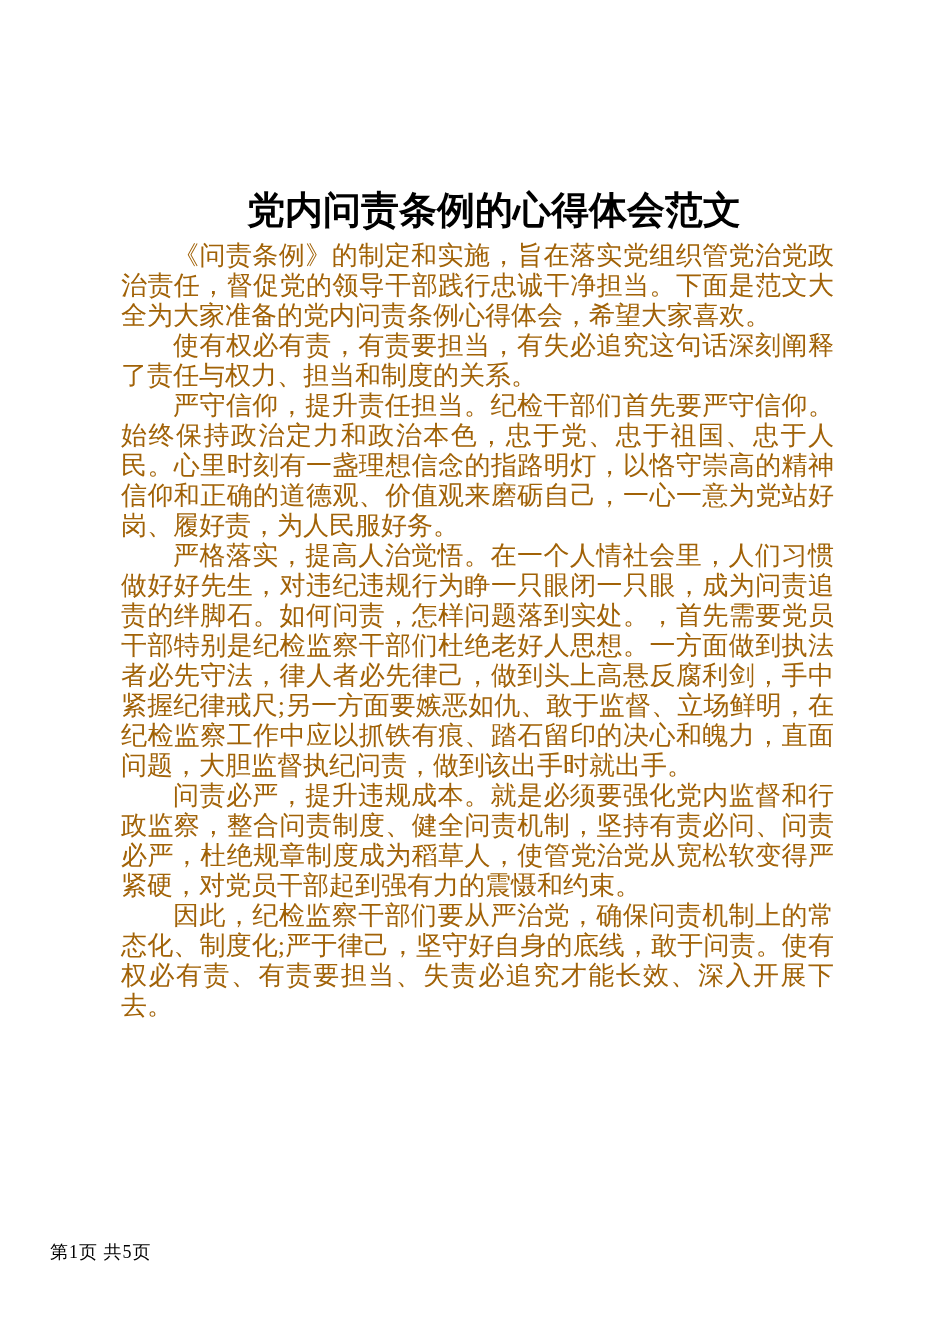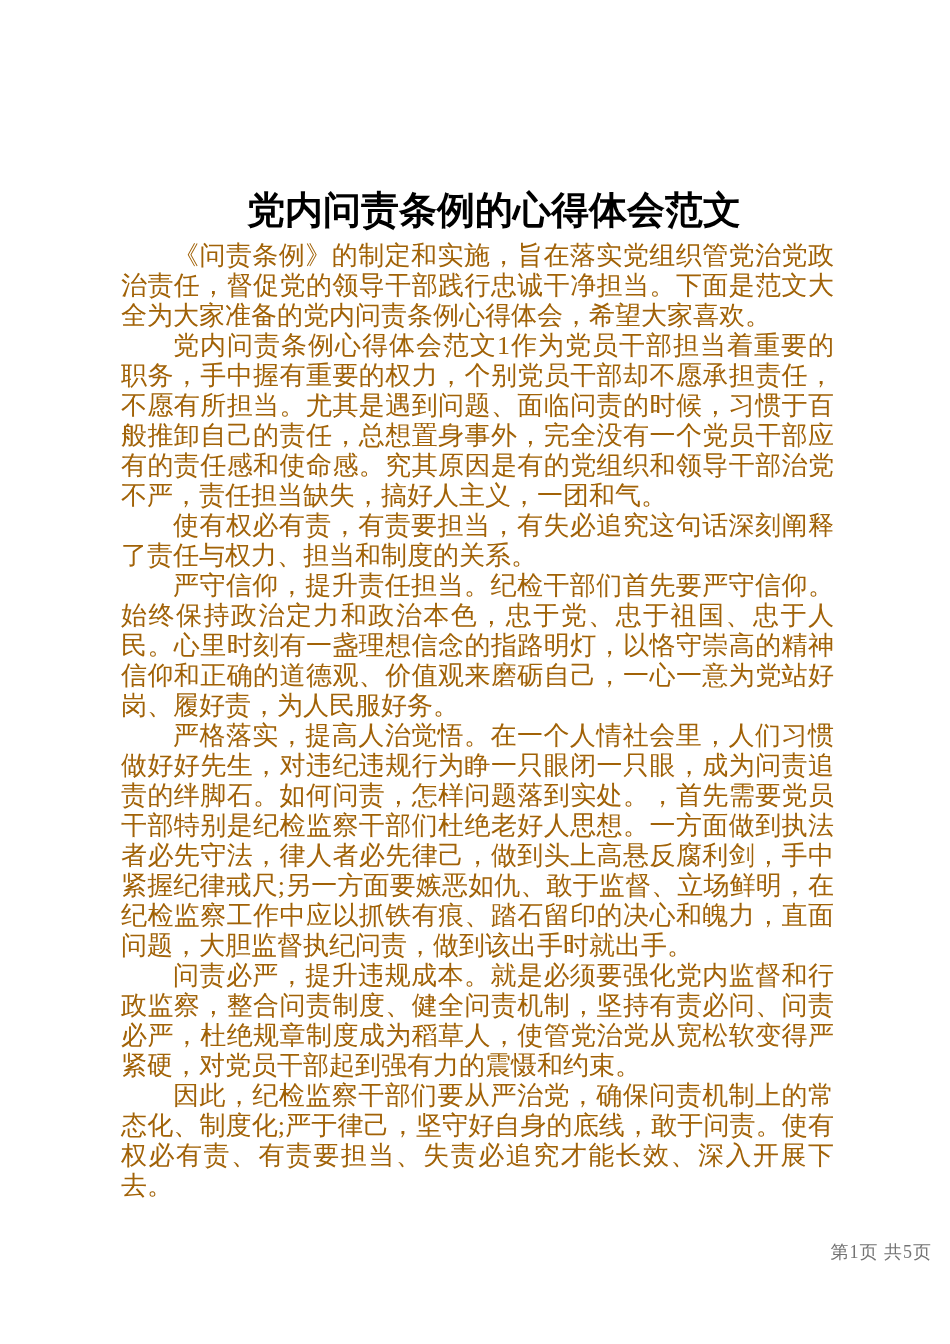--- a/index.html
+++ b/index.html
@@ -50,42 +50,41 @@
     text-indent: 2em;
     word-break: break-all;
     overflow-wrap: break-word;
   }
 
   .doc-footer {
     position: absolute;
     top: 1241px;
     left: 0;
     width: 932px;
-    text-align: right;
+    text-align: left;
     font-size: 18px;
     line-height: 22px;
-    color: #737373;
+    color: #000000;
   }
 
   .doc-footer .page-num {
     display: inline-block;
     margin-left: 50px; 
     letter-spacing: 1px;
   }
 </style>
 </head>
 <body>
 
 <div class="page">
 
   <h1 class="doc-title">党内问责条例的心得体会范文</h1>
 
   <div class="doc-body">
     <p>《问责条例》的制定和实施，旨在落实党组织管党治党政治责任，督促党的领导干部践行忠诚干净担当。下面是范文大全为大家准备的党内问责条例心得体会，希望大家喜欢。</p>
-    <p>党内问责条例心得体会范文1作为党员干部担当着重要的职务，手中握有重要的权力，个别党员干部却不愿承担责任，不愿有所担当。尤其是遇到问题、面临问责的时候，习惯于百般推卸自己的责任，总想置身事外，完全没有一个党员干部应有的责任感和使命感。究其原因是有的党组织和领导干部治党不严，责任担当缺失，搞好人主义，一团和气。</p>
     <p>使有权必有责，有责要担当，有失必追究这句话深刻阐释了责任与权力、担当和制度的关系。</p>
     <p>严守信仰，提升责任担当。纪检干部们首先要严守信仰。始终保持政治定力和政治本色，忠于党、忠于祖国、忠于人民。心里时刻有一盏理想信念的指路明灯，以恪守崇高的精神信仰和正确的道德观、价值观来磨砺自己，一心一意为党站好岗、履好责，为人民服好务。</p>
     <p>严格落实，提高人治觉悟。在一个人情社会里，人们习惯做好好先生，对违纪违规行为睁一只眼闭一只眼，成为问责追责的绊脚石。如何问责，怎样问题落到实处。，首先需要党员干部特别是纪检监察干部们杜绝老好人思想。一方面做到执法者必先守法，律人者必先律己，做到头上高悬反腐利剑，手中紧握纪律戒尺;另一方面要嫉恶如仇、敢于监督、立场鲜明，在纪检监察工作中应以抓铁有痕、踏石留印的决心和魄力，直面问题，大胆监督执纪问责，做到该出手时就出手。</p>
     <p>问责必严，提升违规成本。就是必须要强化党内监督和行政监察，整合问责制度、健全问责机制，坚持有责必问、问责必严，杜绝规章制度成为稻草人，使管党治党从宽松软变得严紧硬，对党员干部起到强有力的震慑和约束。</p>
     <p>因此，纪检监察干部们要从严治党，确保问责机制上的常态化、制度化;严于律己，坚守好自身的底线，敢于问责。使有权必有责、有责要担当、失责必追究才能长效、深入开展下去。</p>
   </div>
 
   <div class="doc-footer">
     <span class="page-num">第1页 共5页</span>
   </div>

